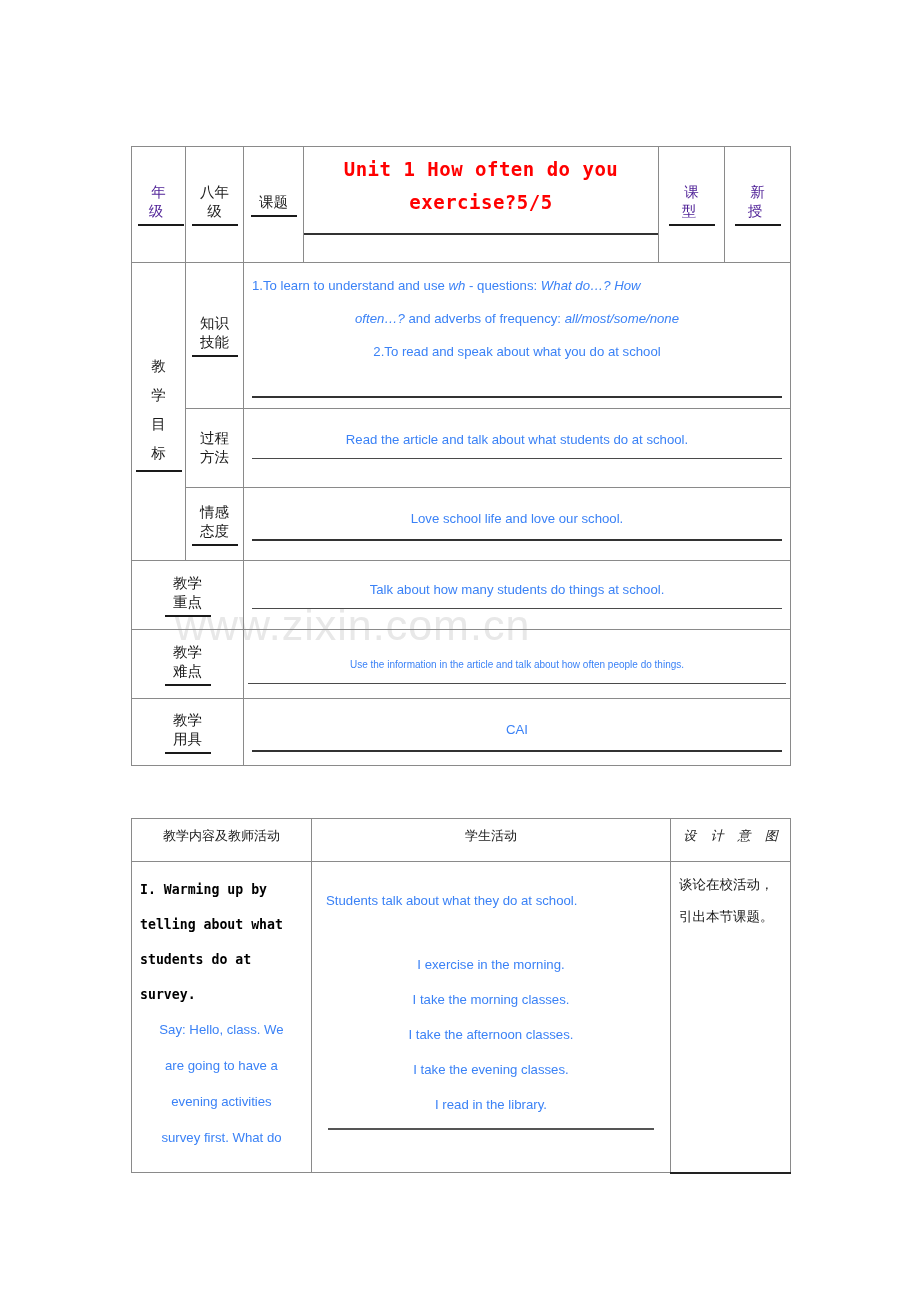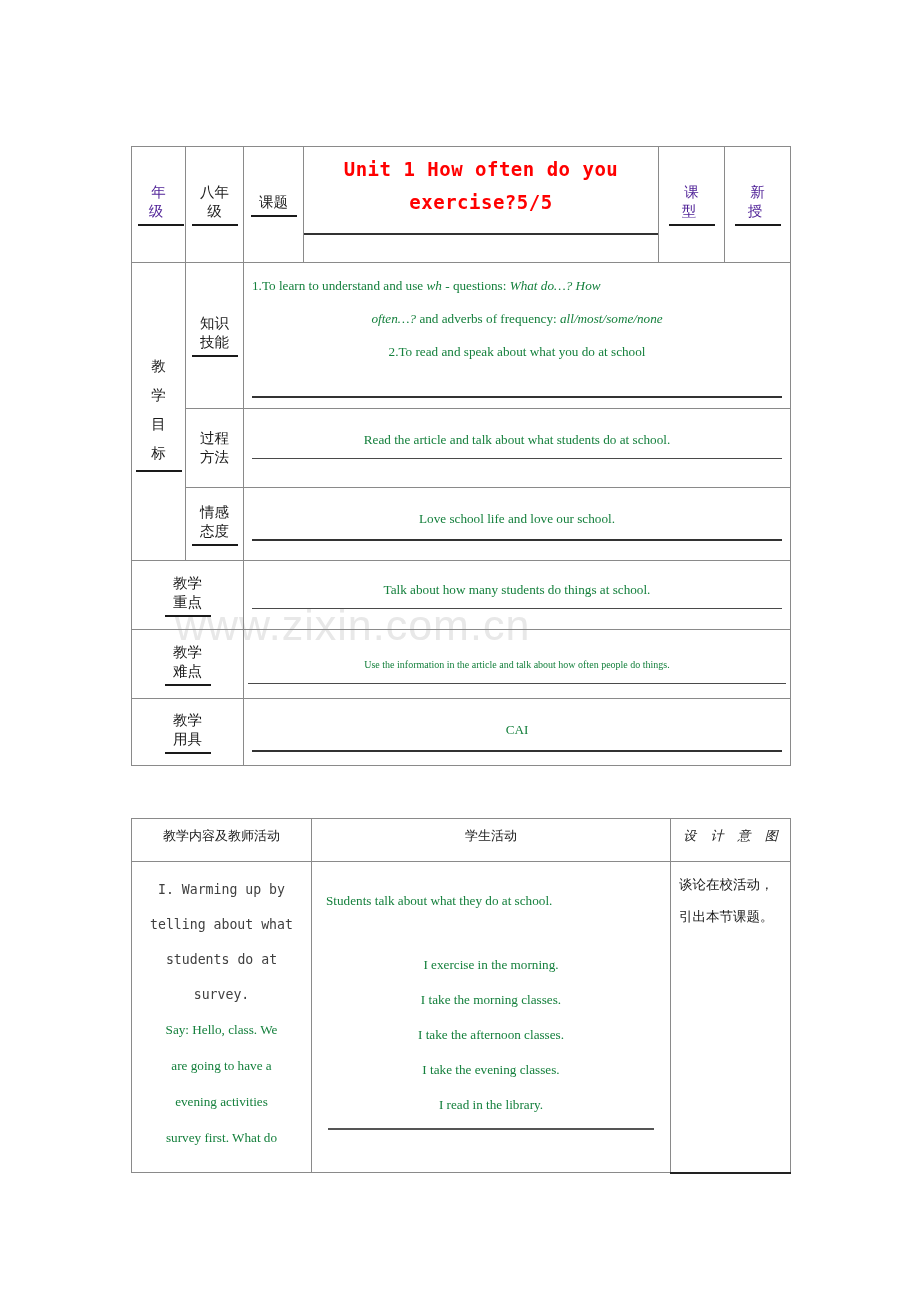--- a/index.html
+++ b/index.html
@@ -124,23 +124,23 @@
     font-weight: bold;
     text-align: center;
     line-height: 33px;
     letter-spacing: 0.5px;
     padding: 6px 10px 0 10px;
   }
   .title-holder { position: relative; height: 100%; }
 
   
   .en {
-    font-family: Liberation Serif, serif;
+    font-family: Liberation Sans, sans-serif;
     font-size: 13.2px;
-    color: #15803d;
+    color: #3b82f6;
     line-height: 33px;
   }
   .en.center { text-align: center; }
   .en.small  { font-size: 10px; }
   .it { font-style: italic; }
 
   
   .content-rule {
     height: 0;
     border-bottom: 2px solid #333;
@@ -173,25 +173,25 @@
     padding: 8px 4px 10px 4px;
   }
   .col-head.spaced { letter-spacing: 5px; text-indent: 5px; font-style: italic; }
 
   .teacher-col  { padding: 10px 8px 0 8px; }
   .student-col  { padding: 22px 14px 0 14px; }
   .intent-col   { padding: 6px 8px 0 8px; }
 
   .bold-head {
     font-family: "DejaVu Sans Mono", "Liberation Mono", monospace;
-    font-weight: normal;
+    font-weight: bold;
     font-size: 13.2px;
-    text-align: center;
+    text-align: left;
     line-height: 35px;
-    color: #404040;
+    color: #000000;
   }
   .cn-body {
     font-family: "DejaVu Sans", "Liberation Sans", sans-serif;
     font-size: 13.5px;
     line-height: 32px;
     color: #1a1a1a;
   }
   .heavy-bottom {
     border-bottom: 2px solid #222 !important;
   }

